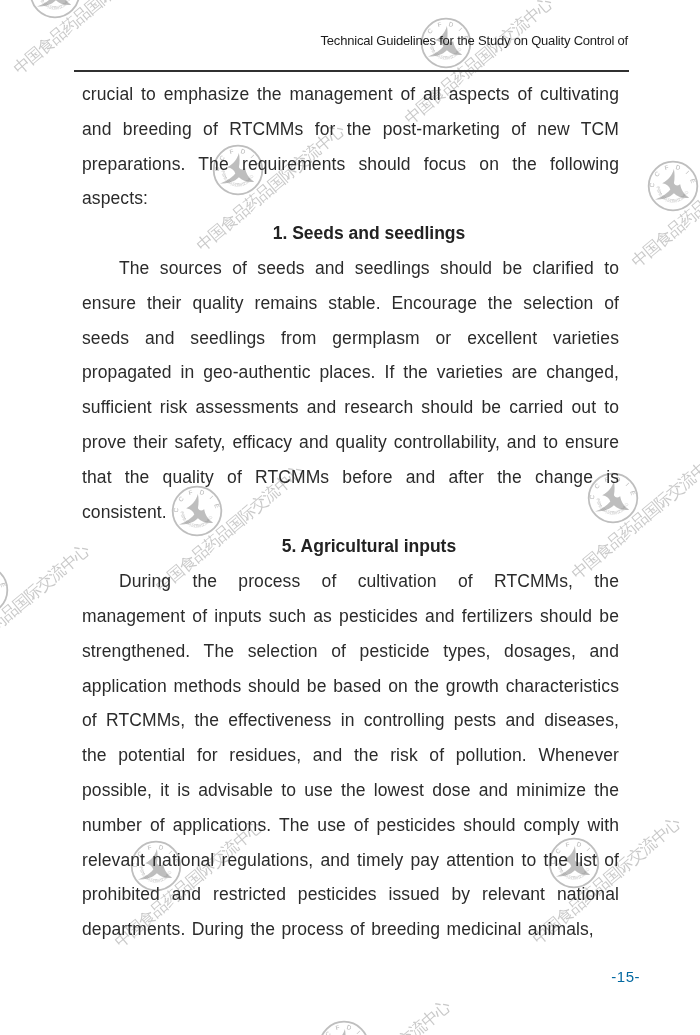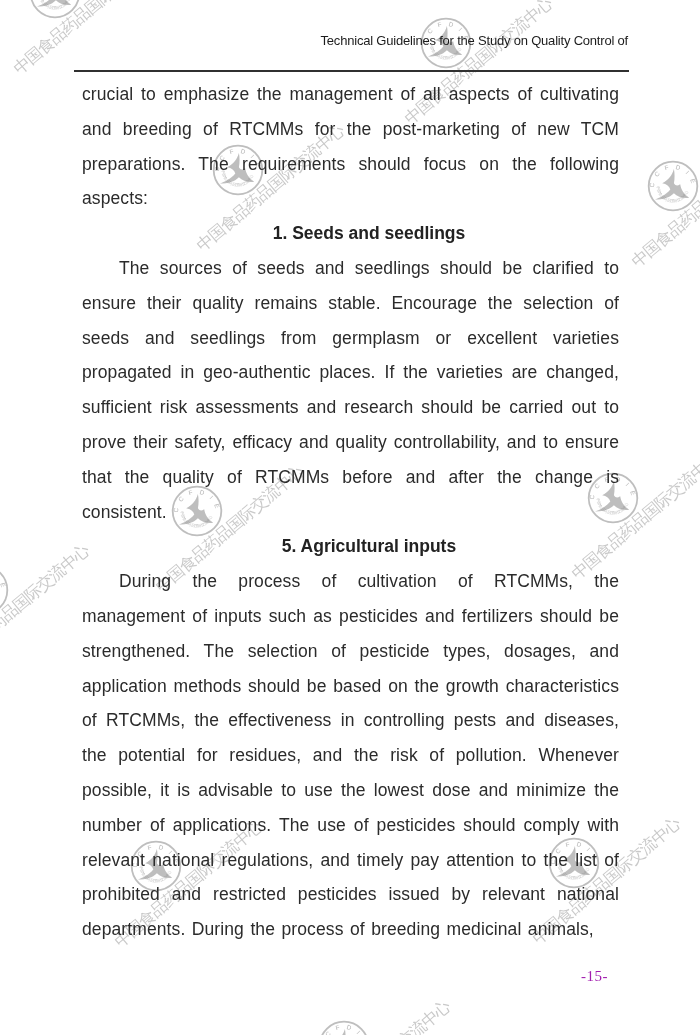--- a/index.html
+++ b/index.html
@@ -24,23 +24,23 @@
     margin:0;font-size:17.5px;line-height:34.8px;color:#2b2b2b;
     text-align:justify;letter-spacing:0.1px;word-spacing:1.5px;
   }
   main p.ind{text-indent:37px;}
   main p.head{
     font-weight:bold;text-align:center;padding-left:37px;
     letter-spacing:0;word-spacing:0;color:#222;
   }
   
   .pageno{
-    position:absolute;top:968px;right:92px;z-index:2;
-    font-family:Liberation Serif, serif;
-    font-size:15px;color:#a21caf;letter-spacing:0.5px;
+    position:absolute;top:968px;right:60px;z-index:2;
+    font-family:Liberation Sans, sans-serif;
+    font-size:15px;color:#0369a1;letter-spacing:0.5px;
   }
   
   #wm-layer{position:absolute;inset:0;z-index:1;pointer-events:none;}
   .wm{position:absolute;}
   .wm-text{
     position:absolute;left:0;top:-20px;height:20px;
     transform-origin:0 100%;transform:rotate(-40deg);
     white-space:nowrap;font-size:16.5px;letter-spacing:-1px;
     color:rgba(120,120,120,0.40);
   }

